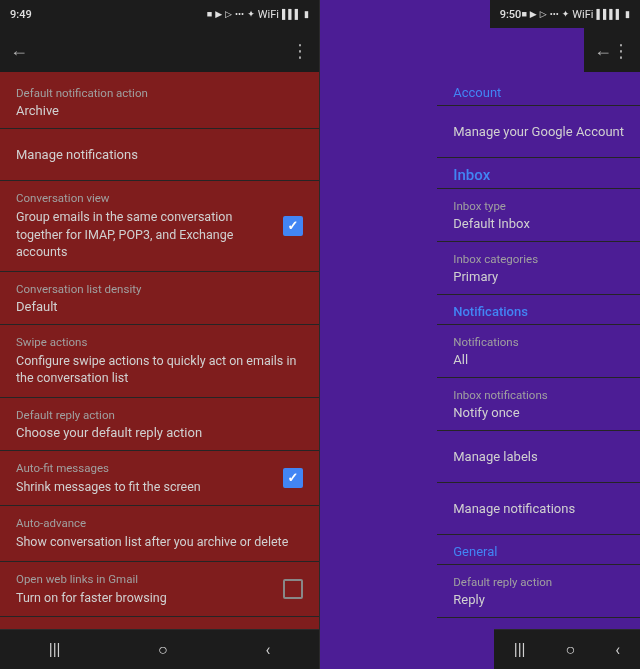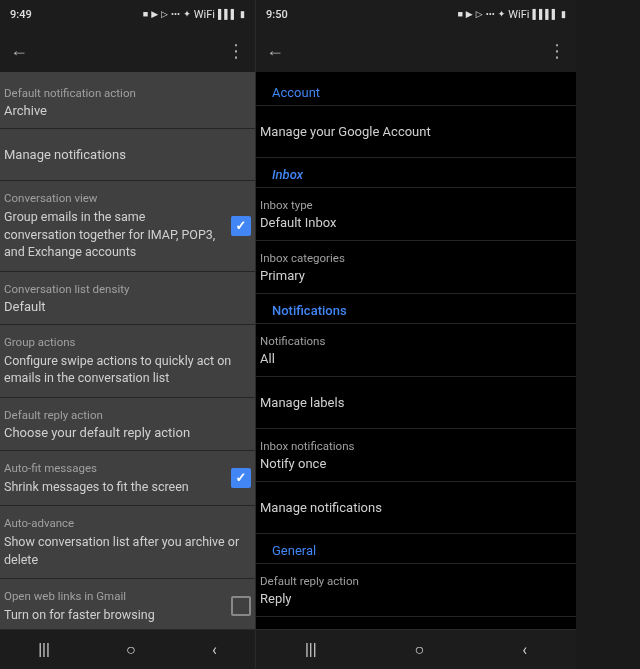--- a/index.html
+++ b/index.html
@@ -6,23 +6,23 @@
     body {
       width: 640px;
       height: 669px;
       background: #1a1a1a;
       font-family: 'Roboto', Arial, sans-serif;
       display: flex;
       overflow: hidden;
     }
 
     .phone-panel {
-      width: 256px;
+      width: 320px;
       height: 669px;
-      background: #404040;
+      background: #7f1d1d;
       display: flex;
       flex-direction: column;
       overflow: hidden;
       border-right: 1px solid #2a2a2a;
     }
 
     
     .status-bar {
       height: 28px;
       display: flex;
@@ -68,21 +68,21 @@
 
     
     .settings-list {
       flex: 1;
       overflow-y: auto;
       padding: 4px 0;
     }
     .settings-list::-webkit-scrollbar { display: none; }
 
     .setting-item {
-      padding: 10px 4px;
+      padding: 10px 16px;
       border-bottom: 1px solid #252525;
       cursor: pointer;
       min-height: 52px;
       display: flex;
       align-items: center;
       justify-content: space-between;
     }
 
     .setting-text {
       flex: 1;
@@ -137,24 +137,25 @@
       color: #d0d0d0;
       font-size: 16px;
       cursor: pointer;
       padding: 8px 20px;
     }
 
     
     .right-panel {
       width: 320px;
       height: 669px;
-      background: #000000;
+      background: #4c1d95;
       display: flex;
       flex-direction: column;
       overflow: hidden;
+      align-items: flex-end;
     }
   </style>
 </head>
 <body>
 
 <div class="phone-panel">
 
   <div class="status-bar">
     <span class="status-time">9:49</span>
     <div class="status-icons">
@@ -199,21 +200,21 @@
 
     <div class="setting-item">
       <div class="setting-text">
         <div class="setting-label">Conversation list density</div>
         <div class="setting-value">Default</div>
       </div>
     </div>
 
     <div class="setting-item">
       <div class="setting-text">
-        <div class="setting-label">Group actions</div>
+        <div class="setting-label">Swipe actions</div>
         <div class="setting-description">Configure swipe actions to quickly act on emails in the conversation list</div>
       </div>
     </div>
 
     <div class="setting-item">
       <div class="setting-text">
         <div class="setting-label">Default reply action</div>
         <div class="setting-value">Choose your default reply action</div>
       </div>
     </div>
@@ -284,21 +285,21 @@
     </div>
 
     <div class="setting-item">
       <div class="setting-text">
         <div class="setting-value">Manage your Google Account</div>
       </div>
     </div>
 
     <div class="setting-item" style="min-height: 30px; padding: 8px 16px 4px;">
       <div class="setting-text">
-        <div style="color: #4285f4; font-size: 13px; font-weight: 500; font-style: italic;">Inbox</div>
+        <div style="color: #4285f4; font-size: 15px; font-weight: 500;">Inbox</div>
       </div>
     </div>
 
     <div class="setting-item">
       <div class="setting-text">
         <div class="setting-label">Inbox type</div>
         <div class="setting-value">Default Inbox</div>
       </div>
     </div>
 
@@ -317,28 +318,28 @@
 
     <div class="setting-item">
       <div class="setting-text">
         <div class="setting-label">Notifications</div>
         <div class="setting-value">All</div>
       </div>
     </div>
 
     <div class="setting-item">
       <div class="setting-text">
-        <div class="setting-value">Manage labels</div>
-      </div>
-    </div>
-
-    <div class="setting-item">
-      <div class="setting-text">
         <div class="setting-label">Inbox notifications</div>
         <div class="setting-value">Notify once</div>
+      </div>
+    </div>
+
+    <div class="setting-item">
+      <div class="setting-text">
+        <div class="setting-value">Manage labels</div>
       </div>
     </div>
 
     <div class="setting-item">
       <div class="setting-text">
         <div class="setting-value">Manage notifications</div>
       </div>
     </div>
 
     <div class="setting-item" style="min-height: 30px; padding: 8px 16px 4px;">

